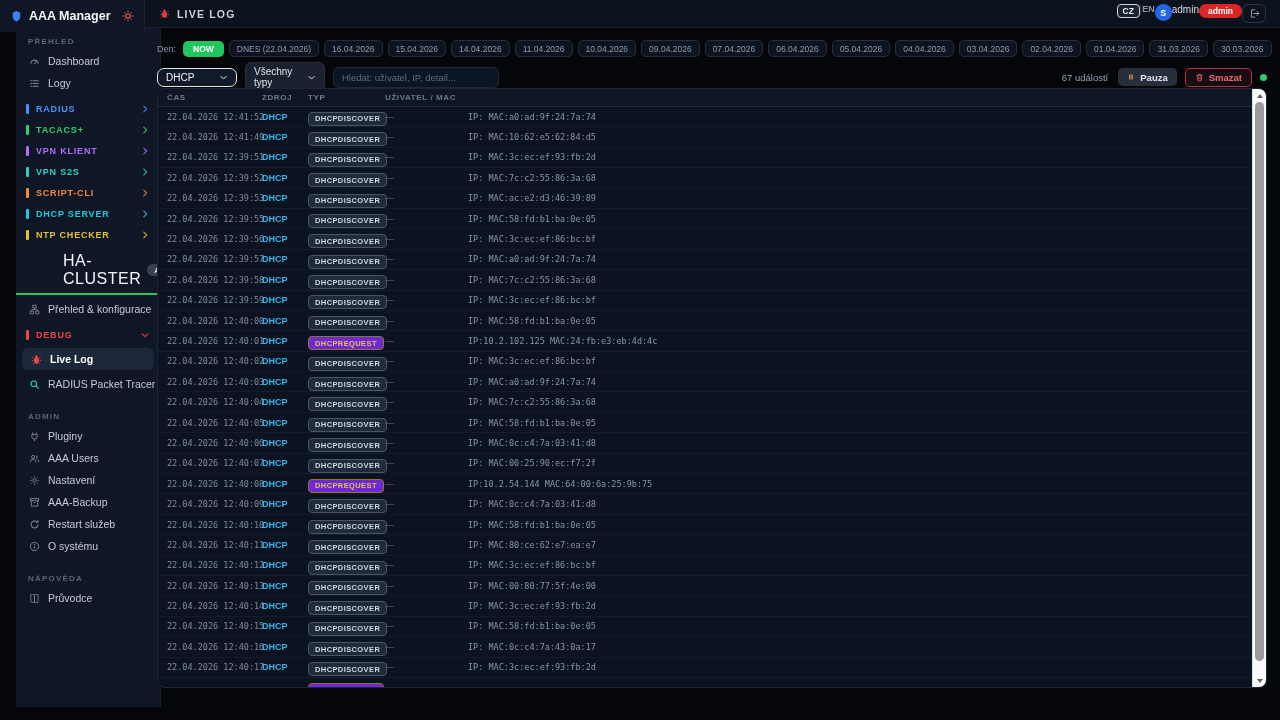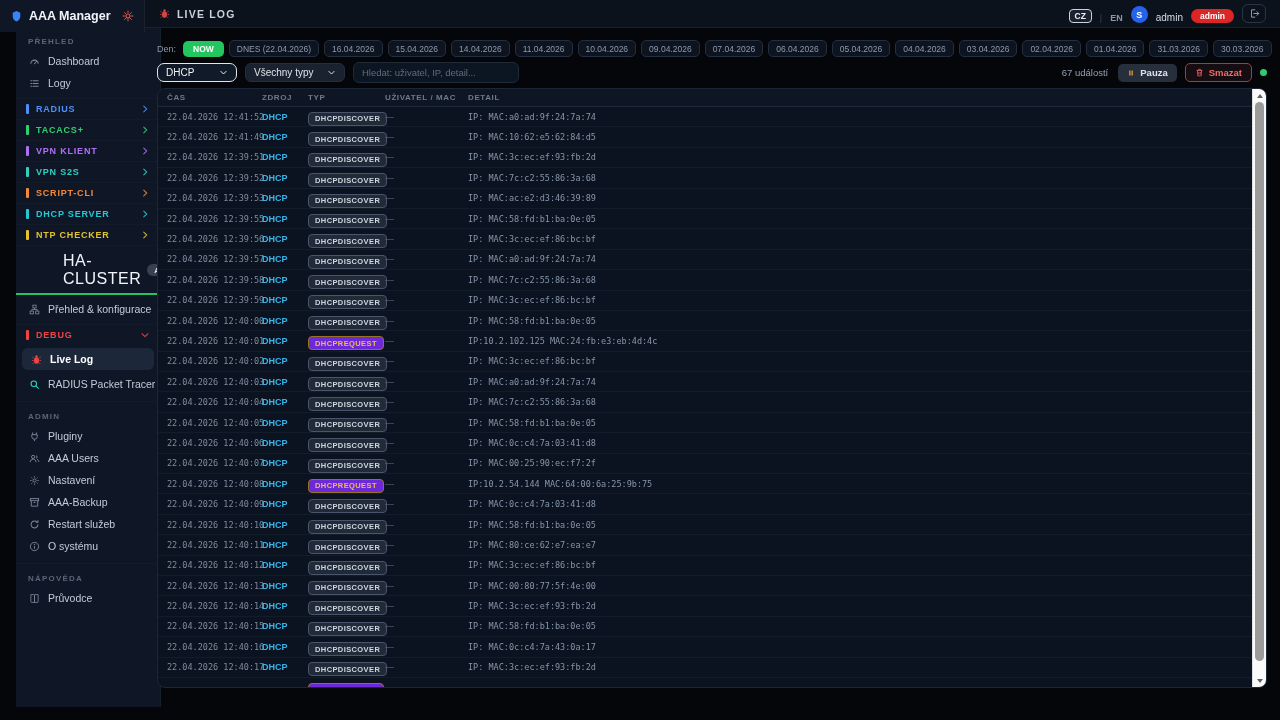--- a/index.html
+++ b/index.html
@@ -15,21 +15,21 @@
 
   
   .topbar { position:absolute; top:0; left:0; right:0; height:28px; display:flex; background:#0c121c; border-bottom:1px solid #1a2232; z-index:5; }
   .brand { width:145px; flex:0 0 145px; background:#0f1726; border-right:1px solid #1a2232; display:flex; align-items:center; gap:6px; padding:16px 10px; }
   .brand-shield { color:#3b82f6; }
   .brand-title { color:#f1f5f9; font-weight:bold; font-size:12.5px; white-space:nowrap; }
   .theme-toggle { margin-left:auto; color:#e2574a; cursor:pointer; }
   .topbar-main { flex:1; display:flex; align-items:center; padding:0 14px; gap:7px; }
   .page-title-icon { color:#d64545; }
   .page-title { color:#c9d2dd; font-size:10.5px; font-weight:bold; letter-spacing:1.2px; }
-  .topbar-right { margin-left:auto; display:flex; align-items:flex-end; gap:8px; }
+  .topbar-right { margin-left:auto; display:flex; align-items:flex-start; }
   .lang-cz { border:1px solid #cbd5e1; color:#eef2f7; background:#1a2230; font-size:8.5px; font-weight:bold; padding:1px 5px; border-radius:4px; }
   .lang-sep { color:#39445a; font-size:9px; }
   .lang-en { color:#8a97a8; font-size:9px; font-weight:bold; }
   .avatar { width:17px; height:17px; border-radius:50%; background:#2563eb; color:#fff; font-size:9px; font-weight:bold; display:flex; align-items:center; justify-content:center; }
   .user-name { color:#d6dde6; font-size:10px; }
   .role-badge { background:#dc2626; color:#fff; font-size:8.5px; font-weight:bold; padding:2px 9px; border-radius:999px; }
   .logout-btn { border:1px solid #2a3446; border-radius:6px; width:24px; height:19px; color:#9aa7ba; display:flex; align-items:center; justify-content:center; cursor:pointer; }
 
   
   .sidebar { position:absolute; top:28px; left:16px; width:145px; bottom:13px; background:#0f1726; border-right:1px solid #161f2e; overflow:hidden; font-size:10.5px; }
@@ -55,21 +55,21 @@
   .main { position:absolute; left:146px; top:28px; right:0; bottom:0; }
   .day-row { position:absolute; top:12px; left:11px; right:13px; display:flex; align-items:center; gap:5px; }
   .day-label { color:#8b98ab; font-size:9px; margin-right:2px; }
   .now-pill { background:#22c55e; color:#fff; font-weight:bold; font-size:8.5px; border-radius:5px; padding:3px 10px; cursor:pointer; }
   .day-pill { background:#0d1420; border:1px solid #232e40; color:#8e9aac; font-size:8.5px; border-radius:5px; padding:2.5px 7px; white-space:nowrap; cursor:pointer; }
 
   .filter-row { position:absolute; top:34px; left:11px; right:13px; display:flex; align-items:center; gap:8px; }
   .select { display:flex; align-items:center; justify-content:space-between; gap:6px; border-radius:6px; font-size:10px; padding:3px 8px; cursor:pointer; }
   .select .chev { color:inherit; }
   .select-primary { width:80px; background:#101a29; border:1.5px solid #dfe6ee; color:#f1f5f9; border-radius:7px; }
-  .select-secondary { width:100px; background:#1a2230; border:1px solid #242e3f; color:#dde3ea; }
+  .select-secondary { width:80px; background:#1a2230; border:1px solid #242e3f; color:#dde3ea; }
   .search-input { width:166px; background:#0c1522; border:1px solid #1f2937; border-radius:6px; color:#9fb0c3; font-size:9.5px; padding:4px 8px; font-family:"Liberation Sans", sans-serif; outline:none; }
   .search-input::placeholder { color:#5d6c80; }
   .spacer { flex:1; }
   .events-count { color:#95a1b2; font-size:9.5px; margin-right:2px; }
   .pause-btn { background:#272f3d; border:none; border-radius:5px; padding:3.5px 9px; color:#dfe4ec; font-size:9.5px; font-weight:bold; display:flex; gap:5px; align-items:center; cursor:pointer; }
   .pause-btn .ic { color:#d9983f; }
   .clear-btn { background:#150d12; border:1px solid #b8323a; border-radius:5px; padding:3px 9px; color:#f26b6b; font-size:9.5px; font-weight:bold; display:flex; gap:5px; align-items:center; cursor:pointer; }
   .live-dot { width:7px; height:7px; border-radius:50%; background:#2ecc71; }
 
   
@@ -414,21 +414,20 @@
     </button>
     <span class="live-dot"></span>
   </div>
 
   <div class="table-card">
     <div class="t-grid t-head">
       <span>ČAS</span>
       <span>ZDROJ</span>
       <span>TYP</span>
       <span>UŽIVATEL / MAC</span>
-      <span>DETAIL</span>
     </div>
     <div id="t-body">
         <div class="t-grid t-row">
      <span class="c-time">22.04.2026 12:41:52</span>
      <span class="c-src">DHCP</span>
      <span><span class="badge">DHCPDISCOVER</span></span>
      <span class="c-user">—</span>
      <span class="c-detail">IP: MAC:a0:ad:9f:24:7a:74</span>
    </div>
         <div class="t-grid t-row">

